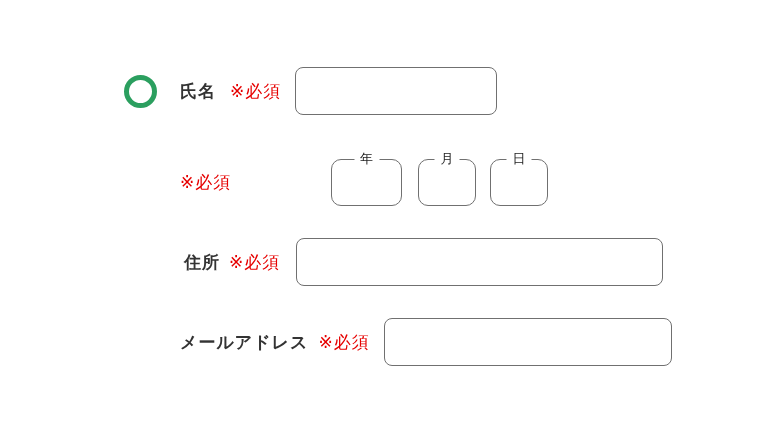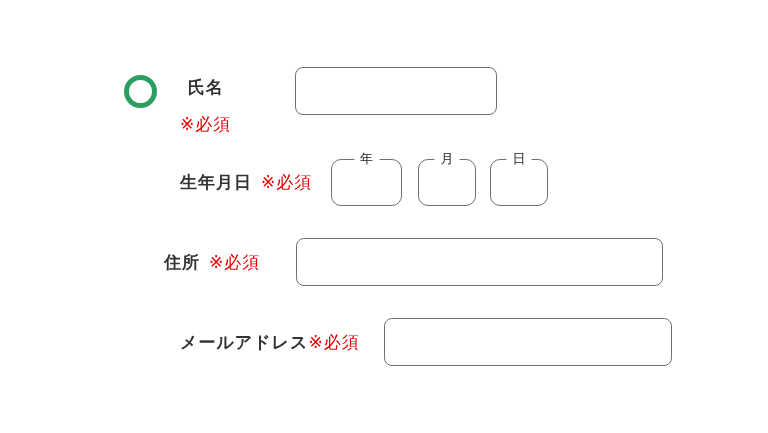--- a/index.html
+++ b/index.html
@@ -84,24 +84,24 @@
     box-sizing: border-box;
     border: none;
     border-radius: 10px;
     background: transparent;
     font-family: inherit;
     font-size: 15px;
     padding: 6px 8px 0 8px;
     outline: none;
   }
   
-  .row-name-labels    { left: 180px; top: 76px;  height: 30px; gap: 14px; flex-direction: column; }
+  .row-name-labels    { left: 180px; top: 76px;  height: 30px; gap: 14px; }
   .row-birth-labels   { left: 180px; top: 159px; height: 47px; gap: 9px; }
-  .row-address-labels { left: 164px; top: 238px; height: 48px; gap: 9px; }
-  .row-email-labels   { left: 180px; top: 318px; height: 48px; }
+  .row-address-labels { left: 184px; top: 238px; height: 48px; gap: 9px; }
+  .row-email-labels   { left: 180px; top: 318px; height: 48px; gap: 10px; }
   .input-name    { left: 295px; top: 67px;  width: 202px; height: 48px; }
   .input-address { left: 296px; top: 238px; width: 367px; height: 48px; }
   .input-email   { left: 384px; top: 318px; width: 288px; height: 48px; }
   .box-year  { left: 331px; top: 159px; width: 71px; }
   .box-month { left: 418px; top: 159px; width: 58px; }
   .box-day   { left: 490px; top: 159px; width: 58px; }
 </style>
 </head>
 <body>
 
@@ -109,21 +109,20 @@
 
   <div class="status-ring"></div>
 
   <div class="label-group row-name-labels">
     <span class="field-label">氏名</span>
     <span class="required-mark">※必須</span>
   </div>
   <input type="text" class="text-input input-name" value="" style="">
 
   <div class="label-group row-birth-labels">
-    <span class="field-label">生年月日</span>
     <span class="required-mark">※必須</span>
   </div>
 
   <div class="date-box box-year">
     <span class="date-unit">年</span>
     <input type="text" class="date-input" value="" style="">
   </div>
 
   <div class="date-box box-month">
     <span class="date-unit">月</span>

